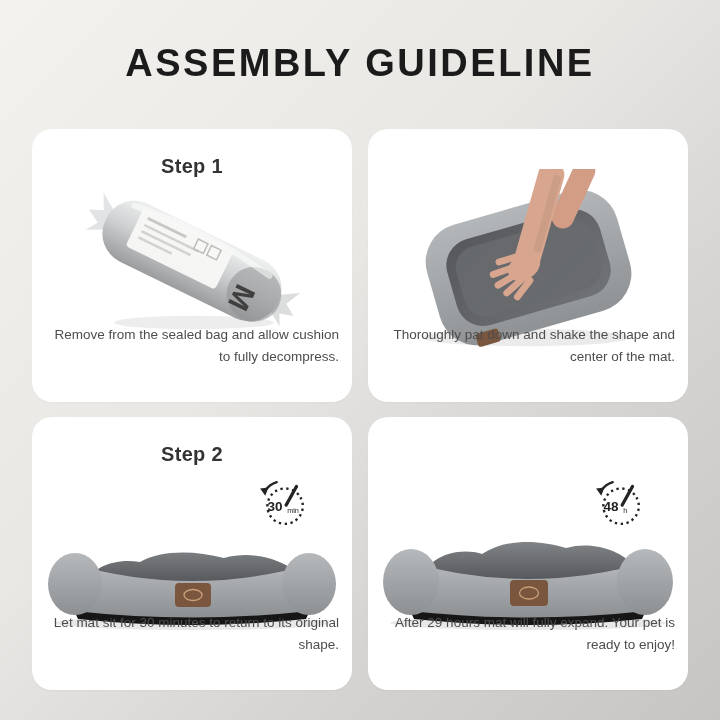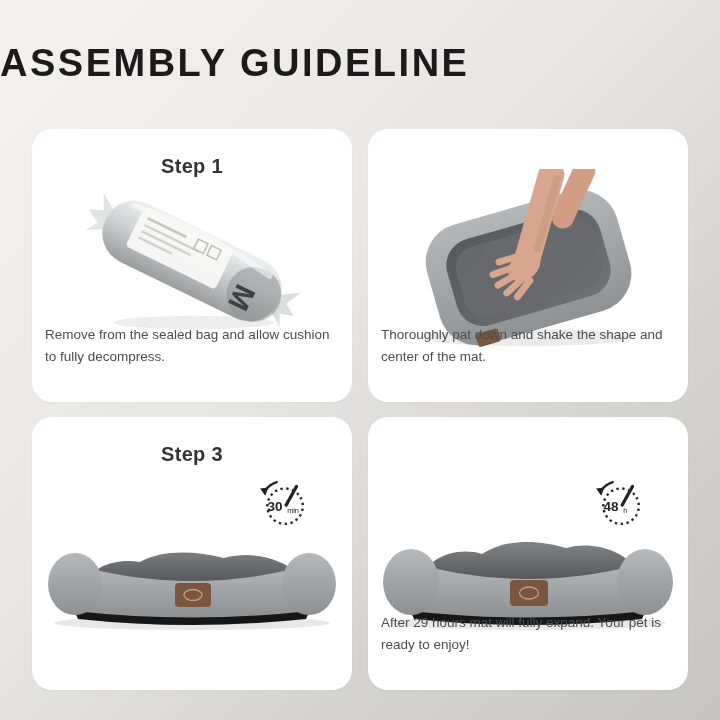--- a/index.html
+++ b/index.html
@@ -3,21 +3,21 @@
 <meta charset="utf-8">
 <style>
   html,body{margin:0;padding:0;}
   body{
     width:720px;height:720px;overflow:hidden;position:relative;
     background:linear-gradient(135deg,#f3f2ee 0%,#e9e7e4 42%,#d5d4d2 70%,#c6c5c3 100%);
     font-family:"Liberation Sans",sans-serif;
     -webkit-font-smoothing:antialiased;
   }
   .page-title{
-    text-align:left;padding-top:42px;margin:0;
+    text-align:center;padding-top:42px;margin:0;
     font-size:38px;font-weight:bold;letter-spacing:2.5px;color:#1b1b1b;
   }
   .grid{
     position:absolute;left:32px;top:129px;width:656px;height:568px;
     display:grid;grid-template-columns:320px 320px;grid-template-rows:273px 273px;
     column-gap:16px;row-gap:15px;
   }
   .card{
     position:relative;background:#ffffff;border-radius:20px;
     box-shadow:0 1px 2px rgba(0,0,0,0.03);
@@ -26,21 +26,21 @@
     text-align:center;margin:26px 0 0 0;
     font-size:20px;font-weight:bold;color:#333333;letter-spacing:0.3px;
   }
   .illus{
     position:absolute;left:0;right:0;top:48px;height:168px;
     display:flex;justify-content:center;align-items:center;
   }
   .illus-bottom{align-items:flex-end;}
   .desc{
     position:absolute;left:13px;right:13px;bottom:21px;
-    text-align:left;font-size:13.5px;line-height:1.6;color:#4d4d4d;
+    text-align:right;font-size:13.5px;line-height:1.6;color:#4d4d4d;
   }
   .timer{
     position:absolute;top:60px;right:44px;width:50px;height:50px;
   }
   svg text{font-family:"Liberation Sans",sans-serif;}
 </style>
 </head>
 <body>
 
 <h1 class="page-title">ASSEMBLY GUIDELINE</h1>
@@ -109,21 +109,21 @@
           <path d="M 126 112 L 108 128" stroke="#d8a68f" stroke-width="7" stroke-linecap="round"></path>
           <path d="M 132 115 L 119 132" stroke="#d8a68f" stroke-width="7" stroke-linecap="round"></path>
           <path d="M 117 91 L 100 96" stroke="#d8a68f" stroke-width="7" stroke-linecap="round"></path>
         </g>
       </svg>
     </div>
     <p class="desc">Thoroughly pat down and shake the shape and center of the mat.</p>
   </div>
 
   <div class="card">
-    <h2 class="step-title">Step 3</h2>
+    <h2 class="step-title">Step 2</h2>
     <svg class="timer" viewBox="0 0 48 48">
       <circle cx="26" cy="28" r="17" fill="none" stroke="#232323" stroke-width="2.3" stroke-dasharray="2.2 3.4" transform="rotate(-30 26 28)"></circle>
       <path d="M 18 5 A 21 21 0 0 0 7 13" fill="none" stroke="#232323" stroke-width="2.2" stroke-linecap="round"></path>
       <polygon points="2,11 10,10 7,18" fill="#232323"></polygon>
       <line x1="27" y1="27" x2="37" y2="9" stroke="#232323" stroke-width="3" stroke-linecap="round"></line>
       <text x="9" y="33" font-size="13" font-weight="bold" fill="#232323">30</text>
       <text x="28" y="35" font-size="7" fill="#232323">min</text>
     </svg>
     <div class="illus illus-bottom">
       <svg width="300" height="115" viewBox="0 0 300 115">
@@ -140,20 +140,21 @@
         <ellipse cx="150" cy="105" rx="138" ry="7" fill="rgba(0,0,0,0.09)"></ellipse>
         <path d="M 42 70 C 48 48 74 40 98 44 C 118 32 152 32 182 40 C 212 32 238 42 252 52 C 260 57 262 62 262 70 Z" fill="url(#fur3)"></path>
         <path d="M 30 88 Q 150 103 270 88 L 264 101 Q 150 113 36 101 Z" fill="#161616"></path>
         <path d="M 30 46 Q 150 80 270 46 Q 288 50 288 68 Q 290 88 268 93 Q 150 106 32 93 Q 10 88 12 68 Q 12 50 30 46 Z" fill="url(#wall3)"></path>
         <ellipse cx="33" cy="66" rx="27" ry="31" fill="url(#wall3)"></ellipse>
         <ellipse cx="267" cy="66" rx="27" ry="31" fill="url(#wall3)"></ellipse>
         <rect x="133" y="65" width="36" height="24" rx="4" fill="#7a563f"></rect>
         <ellipse cx="151" cy="77" rx="9" ry="5.5" fill="none" stroke="#c9a079" stroke-width="1.3"></ellipse>
       </svg>
     </div>
+    <p class="desc">Let mat sit for 30 minutes to return to its original shape.</p>
   </div>
 
   <div class="card">
     <svg class="timer" viewBox="0 0 48 48">
       <circle cx="26" cy="28" r="17" fill="none" stroke="#232323" stroke-width="2.3" stroke-dasharray="2.2 3.4" transform="rotate(-30 26 28)"></circle>
       <path d="M 18 5 A 21 21 0 0 0 7 13" fill="none" stroke="#232323" stroke-width="2.2" stroke-linecap="round"></path>
       <polygon points="2,11 10,10 7,18" fill="#232323"></polygon>
       <line x1="27" y1="27" x2="37" y2="9" stroke="#232323" stroke-width="3" stroke-linecap="round"></line>
       <text x="9" y="33" font-size="13" font-weight="bold" fill="#232323">48</text>
       <text x="28" y="35" font-size="7" fill="#232323">h</text>

